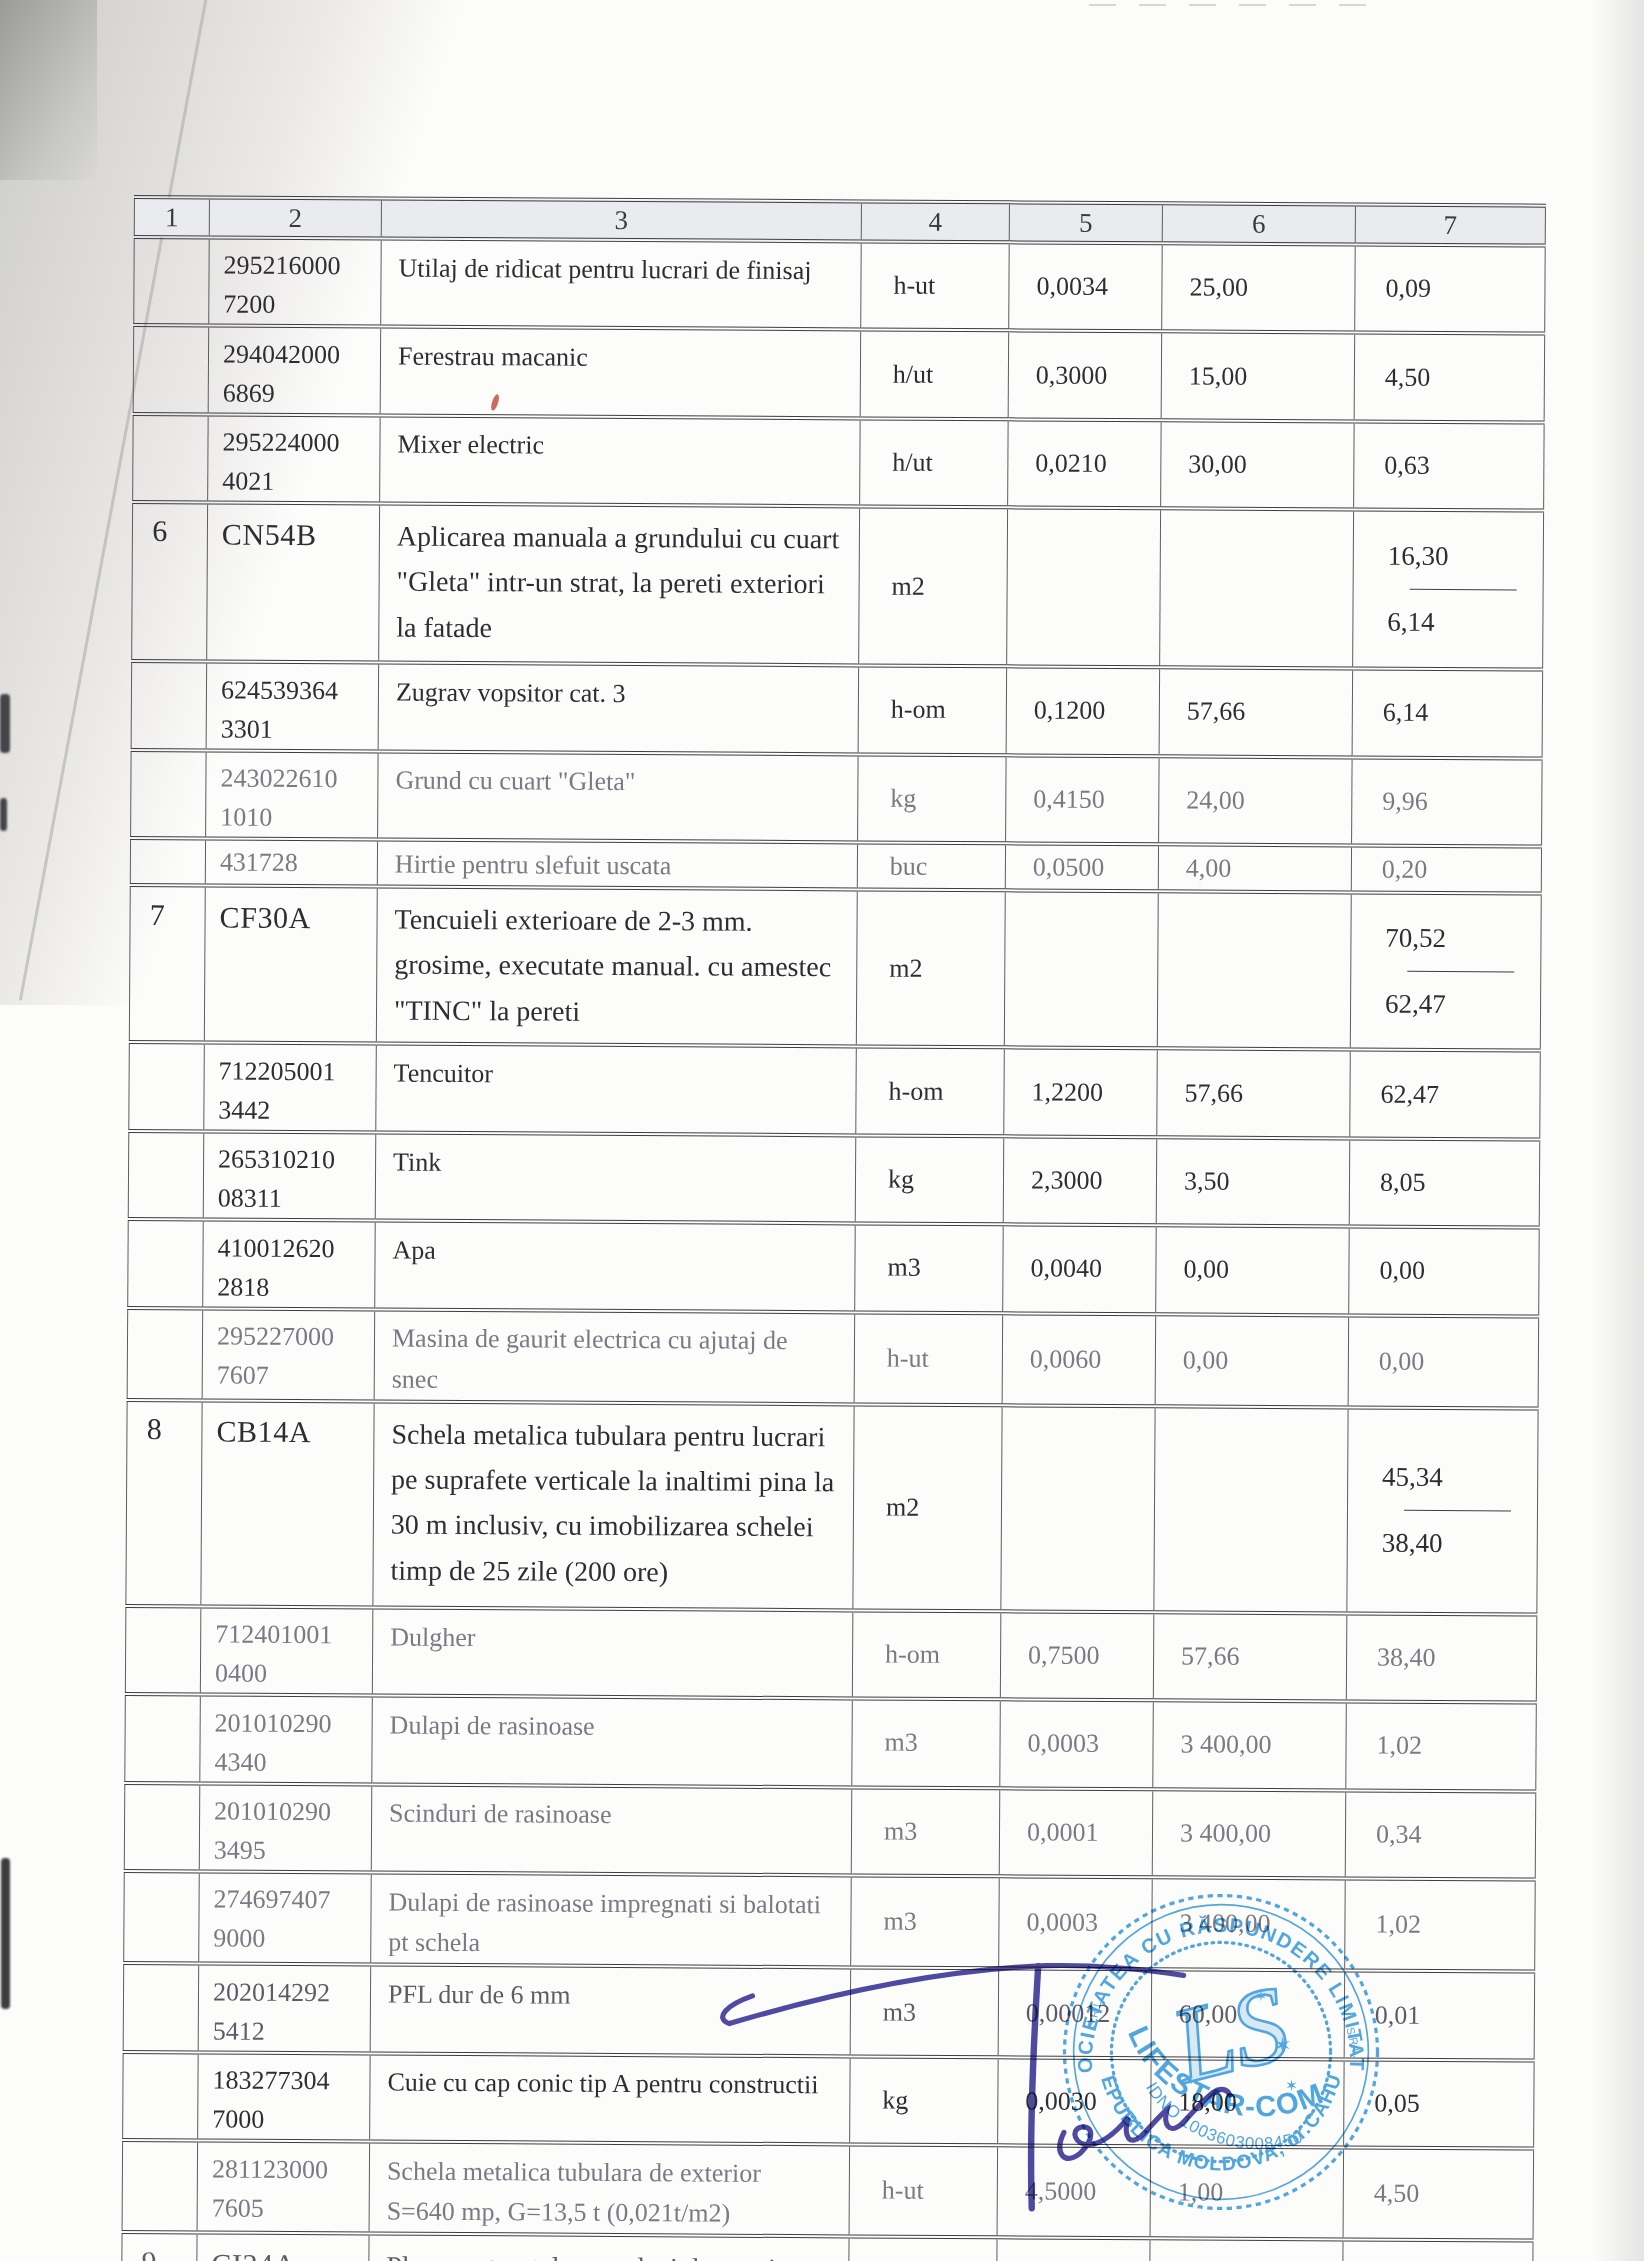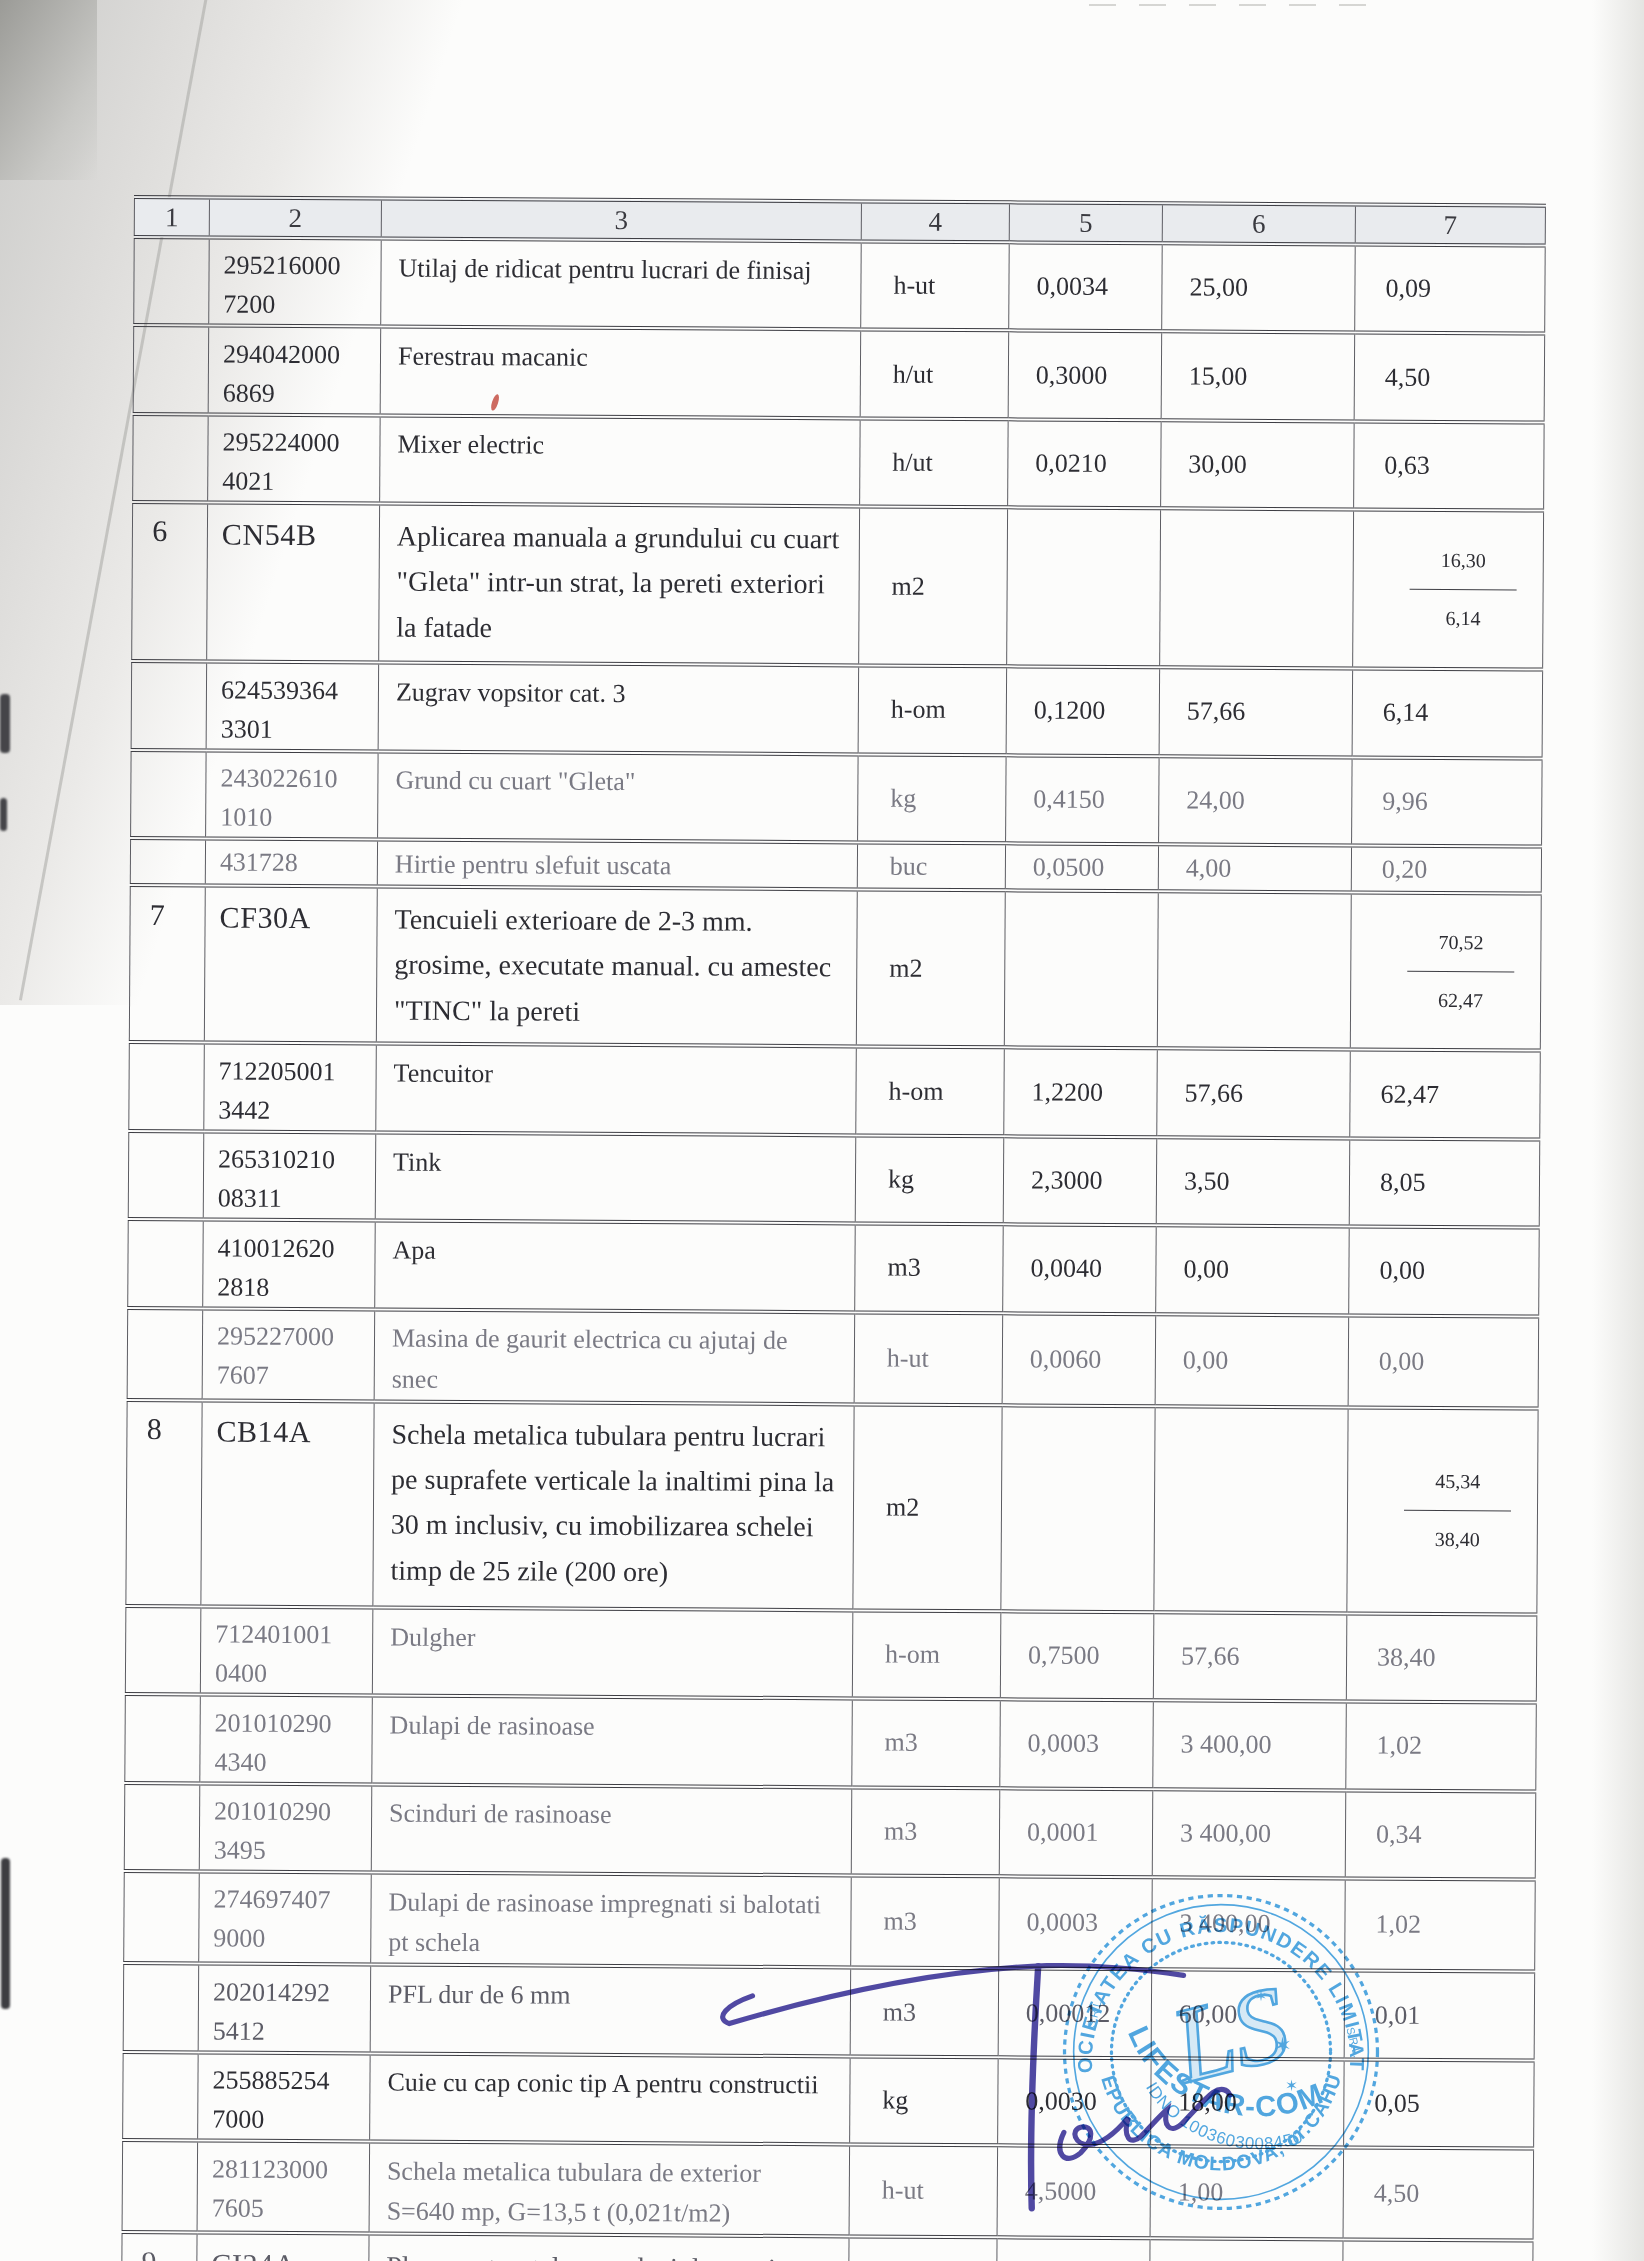--- a/index.html
+++ b/index.html
@@ -39,21 +39,21 @@
   .desc{line-height:1.55;}
   td.c4{padding-left:32px;}
   td.c5{padding-left:27px;}
   td.c6{padding-left:27px;}
   td.c7{padding-left:30px;}
   tr.g td.c1{font-size:30px;vertical-align:top;padding:10.3px 0 0 19.3px;}
   tr.g td.c2{font-size:30px;letter-spacing:0.6px;}
   tr.g .desc{font-size:28px;line-height:1.62;}
   tr.thin td.c2{padding-top:1.9px;}
   tr.thin td.c3{padding-top:3.2px;}
-  .frac{text-align:center;font-size:20px;padding:0 3.9px;}
+  .frac{font-size:27px;padding:0 3.9px;}
   .frac .bar{border-top:1.9px solid #3e3e44;margin:17px 22px;}
   tr.faint td{color:#7a7a84;}
   tr.semi td{color:#5c5c66;}
 
   
   .stamp{position:absolute;left:1058px;top:1889px;width:326px;height:326px;
     mix-blend-mode:multiply;opacity:.9;}
   .signature{position:absolute;left:676px;top:1920px;width:651px;height:341px;
     mix-blend-mode:multiply;}
 </style>
@@ -370,21 +370,21 @@
             </td>
         <td class="c4">m3</td>
         <td class="c5">0,00012</td>
         <td class="c6">60,00</td>
         <td class="c7">0,01</td>
       </tr>
 
       <tr style="height:62px">
         <td class="c1"></td>
         <td class="c2">
-              <div>255885254</div>
+              <div>183277304</div>
               <div>7000</div>
             </td>
         <td class="c3">
               <div class="desc">Cuie cu cap conic tip A pentru constructii</div>
             </td>
         <td class="c4">kg</td>
         <td class="c5">0,0030</td>
         <td class="c6">18,00</td>
         <td class="c7">0,05</td>
       </tr>

